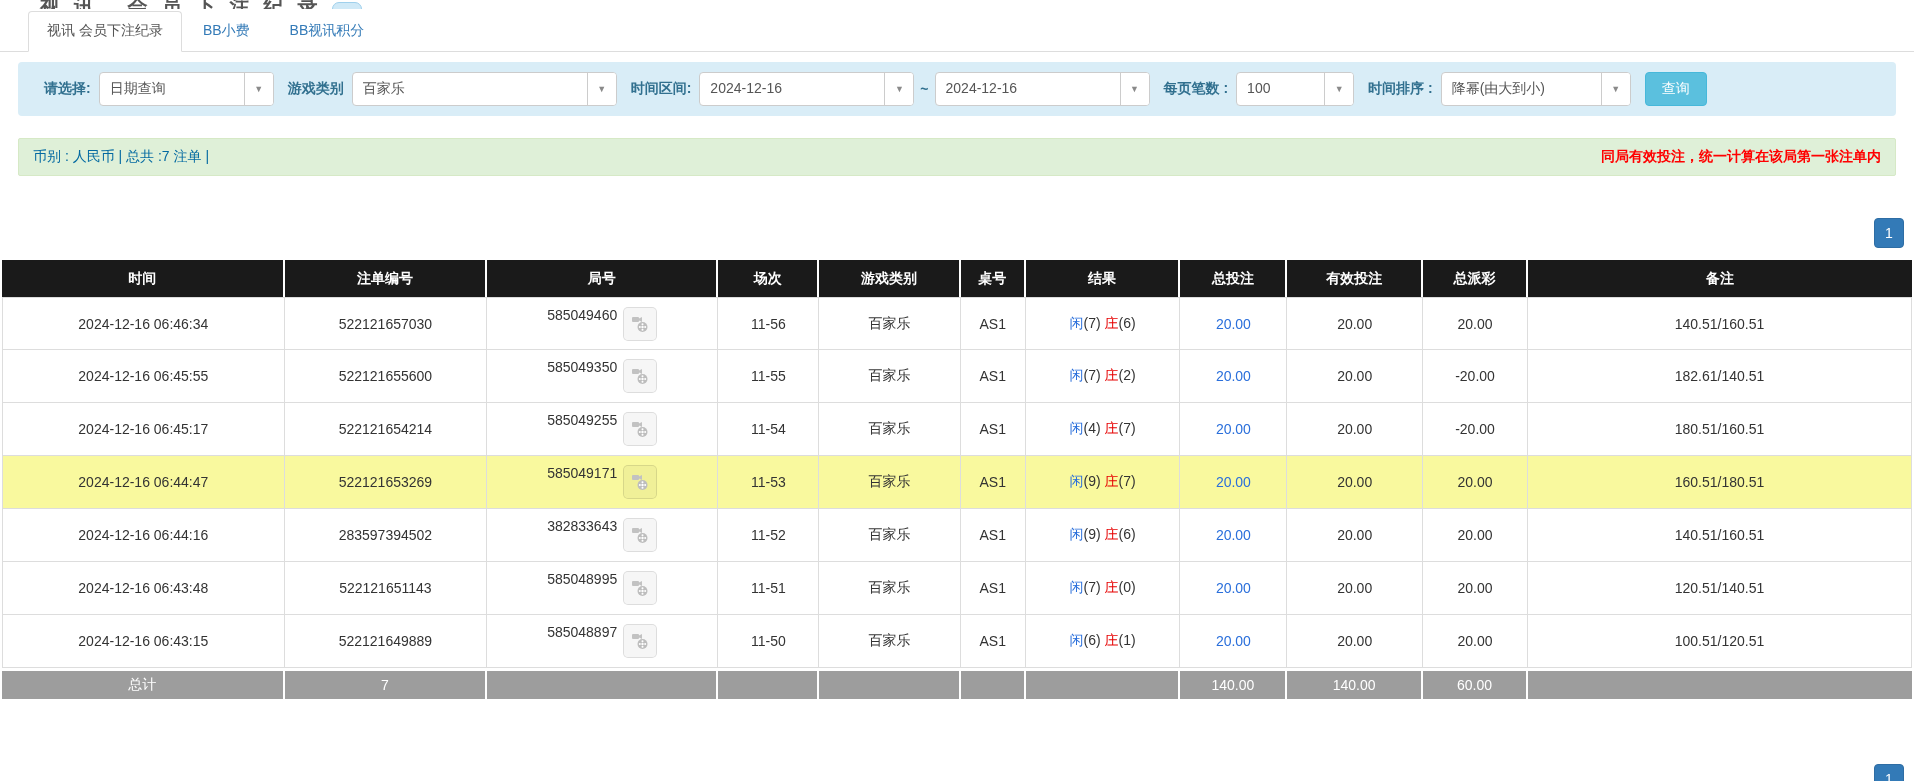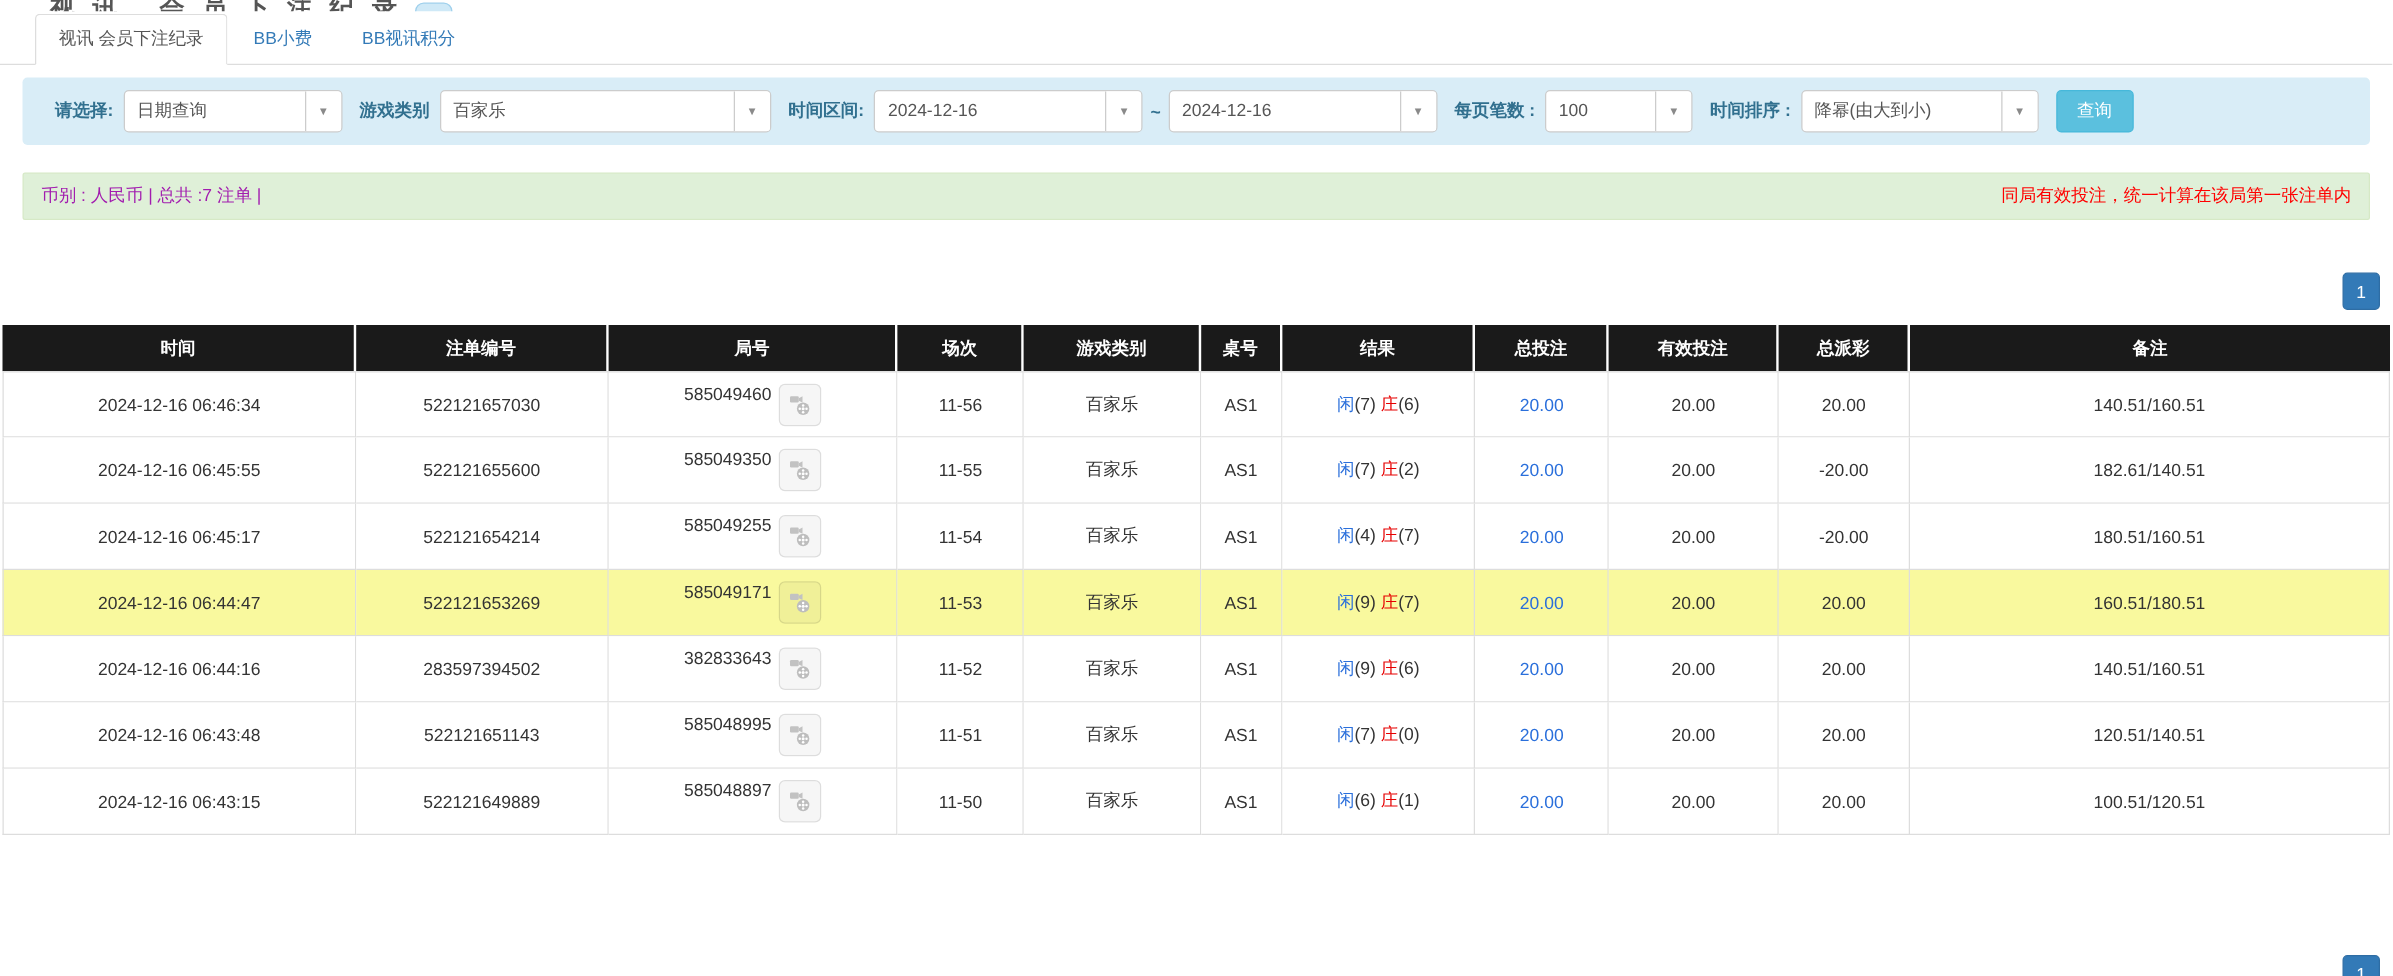--- a/index.html
+++ b/index.html
@@ -62,22 +62,22 @@
     height: 34px; margin-left: 14px; padding: 0 16px;
     background: #5bc0de; border: 1px solid #46b8da; border-radius: 4px;
     color: #fff; font-size: 14px; cursor: pointer;
   }
   
   .green-bar {
     margin: 22px 18px 0 18px; background: #dff0d8; border: 1px solid #d6e9c6;
     border-radius: 2px; height: 38px; display: flex; align-items: center;
     justify-content: space-between; padding: 0 14px;
   }
-  .green-bar .left-txt { color: #a21caf; }
-  .green-bar .right-txt { color: #f00; }
+  .green-bar .left-txt { color: #0369a1; }
+  .green-bar .right-txt { color: #f00; font-weight: bold; }
   
   .pager-top {
     display: flex; justify-content: flex-end; margin: 42px 10px 12px 0;
   }
   .page-btn {
     min-width: 30px; height: 30px; background: #337ab7; border: 1px solid #2e6da4;
     color: #fff; border-radius: 4px; display: flex; align-items: center;
     justify-content: center; font-size: 14px; cursor: pointer;
   }
   .pager-bottom {
@@ -428,19 +428,32 @@
       <span class="p">闲</span><span class="s">(6)</span>
       <span class="b">庄</span><span class="s">(1)</span>
     </td>
     <td><a class="bet-link">20.00</a></td>
     <td>20.00</td>
     <td>20.00</td>
     <td>100.51/120.51</td>
   </tr>
       </tbody>
     <tbody class="sum" id="sum-body">
+        <tr>
+    <td>总计</td>
+    <td>7</td>
+    <td></td>
+    <td></td>
+    <td></td>
+    <td></td>
+    <td></td>
+    <td>140.00</td>
+    <td>140.00</td>
+    <td>60.00</td>
+    <td></td>
+  </tr>
       </tbody>
   </table>
 </div>
 
 <div class="pager-bottom">
   <div class="page-btn">1</div>
 </div>
 
 </body></html>

